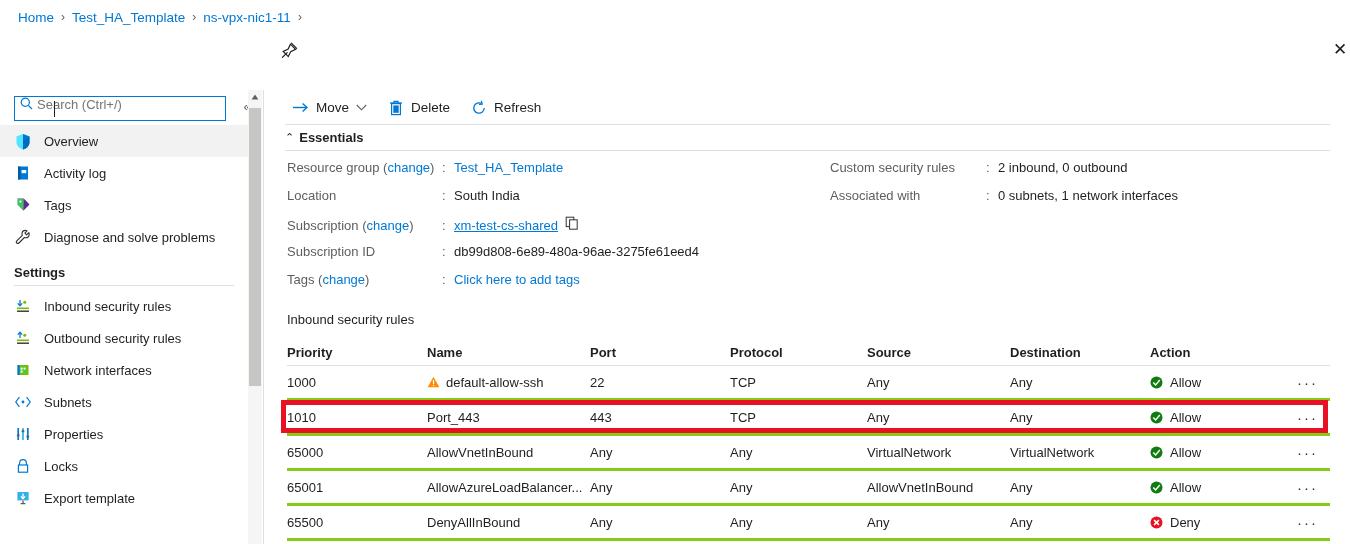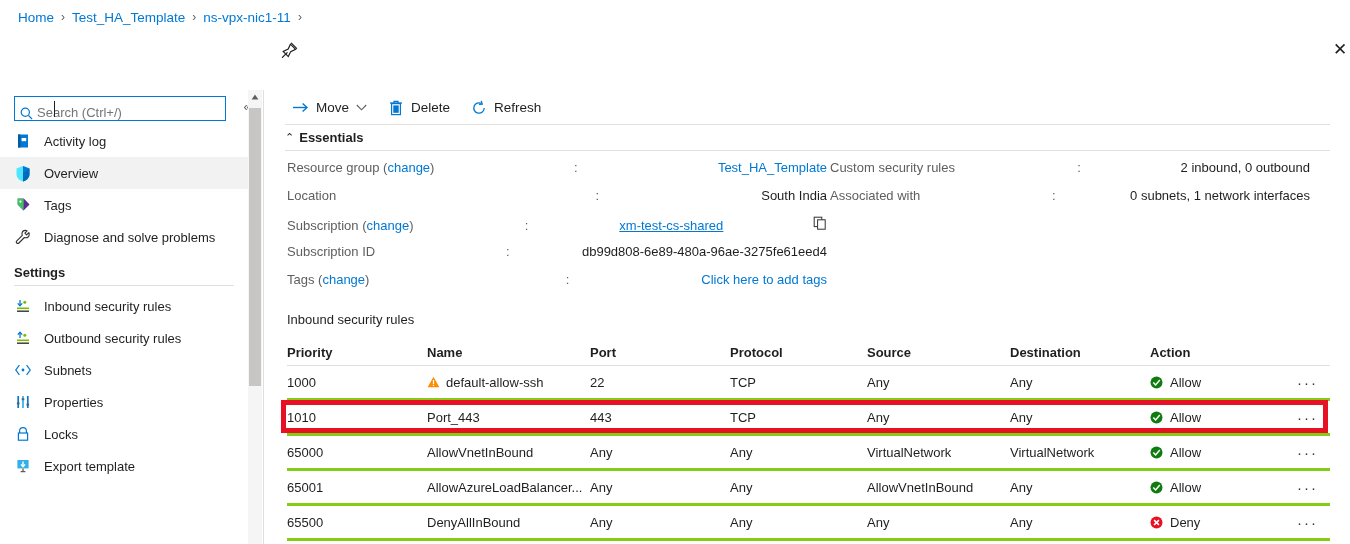--- a/index.html
+++ b/index.html
@@ -20,21 +20,21 @@
   
   .title-row{position:absolute;left:14px;top:34px;display:flex;align-items:flex-start;}
   .res-icon{width:28px;height:30px;margin-right:9px;margin-top:3px;flex:none;}
   .title-text .h1{font-size:23px;font-weight:600;color:#201f1e;line-height:27px;letter-spacing:-0.2px;}
   .title-text .sub{font-size:12px;color:#605e5c;margin-top:2px;}
   .pin-btn{position:absolute;left:278px;top:40px;width:22px;height:22px;cursor:pointer;}
   .close-btn{position:absolute;right:13px;top:36px;width:26px;height:26px;display:flex;align-items:center;justify-content:center;cursor:pointer;color:#201f1e;font-size:17px;line-height:1;}
 
   
   .leftnav{position:absolute;left:0;top:90px;width:262px;height:454px;background:#fff;}
-  .search-wrap{position:absolute;left:14px;top:6px;width:212px;height:25px;border:1px solid #0078d4;box-sizing:border-box;display:flex;align-items:flex-end;background:#fff;}
+  .search-wrap{position:absolute;left:14px;top:6px;width:212px;height:25px;border:1px solid #0078d4;box-sizing:border-box;display:flex;align-items:flex-start;background:#fff;}
   .search-wrap svg{margin-left:5px;flex:none;}
   .search-input{border:0;outline:0;font-family:inherit;font-size:13px;color:#201f1e;background:transparent;width:160px;margin-left:4px;padding:0;}
   .search-caret{position:absolute;left:39px;top:4px;width:1px;height:16px;background:#201f1e;}
   .collapse-btn{position:absolute;left:238px;top:8px;width:18px;height:18px;cursor:pointer;color:#605e5c;font-size:13px;line-height:18px;text-align:center;}
 
   .navlist{position:absolute;left:0;top:35px;width:248px;}
   .navitem{display:flex;align-items:center;height:32px;padding-left:14px;box-sizing:border-box;cursor:pointer;font-size:13px;color:#201f1e;}
   .navitem.sel{background:#f2f2f2;}
   .navicon{width:18px;height:18px;margin-right:12px;flex:none;display:flex;align-items:center;justify-content:center;}
   .navgroup{padding:12px 0 3px 14px;font-size:13px;font-weight:600;color:#201f1e;}
@@ -57,21 +57,21 @@
 
   
   .essentials-hdr{position:absolute;left:285px;top:130px;display:flex;align-items:center;cursor:pointer;}
   .essentials-hdr .caret{margin-right:5px;color:#201f1e;font-size:11px;line-height:11px;}
   .essentials-hdr .lbl{font-size:13px;font-weight:600;color:#201f1e;}
   .ess-rule{position:absolute;left:285px;top:150px;width:1045px;height:1px;background:#e1dfdd;}
 
   .ess-col{position:absolute;font-size:13px;}
   .ess-left{left:287px;top:160px;width:540px;}
   .ess-right{left:830px;top:160px;width:480px;}
-  .ess-row{display:flex;align-items:baseline;height:28px;justify-content:space-between;}
+  .ess-row{display:flex;align-items:baseline;height:28px;}
   .ess-key{color:#605e5c;flex:none;}
   .ess-left .ess-key{width:155px;}
   .ess-right .ess-key{width:75px;}
   .ess-colon{color:#605e5c;width:12px;flex:none;}
   .ess-val{color:#201f1e;}
   .lnk{color:#0078d4;cursor:pointer;}
   .lnk-u{color:#0078d4;cursor:pointer;text-decoration:underline;}
   .copy-ic{display:inline-block;margin-left:7px;vertical-align:-2px;cursor:pointer;}
 
   
@@ -129,40 +129,40 @@
         <line x1="8.4" y1="8.4" x2="12" y2="12" stroke="#0078d4" stroke-width="1.2"></line>
       </svg>
       <div class="search-caret"></div>
       <input class="search-input" type="text" placeholder="Search (Ctrl+/)" style="">
     </div>
 
     <div class="collapse-btn">«</div>
 
     <div class="navlist">
 
-      <div class="navitem">
-        <span class="navicon">
-          <svg width="16" height="16" viewBox="0 0 16 16">
-            <rect x="3" y="1.5" width="10" height="13" fill="#0078d4"></rect>
-            <rect x="3" y="1.5" width="2.4" height="13" fill="#005ba1"></rect>
-            <rect x="6.6" y="5" width="4.6" height="3.2" fill="#ffffff"></rect>
-          </svg>
-        </span>
-        <span>Activity log</span>
-      </div>
-
       <div class="navitem sel">
         <span class="navicon">
           <svg width="16" height="17" viewBox="0 0 16 17">
             <path d="M8 1 L14.5 3.4 V9 C14.5 13 11.5 15.5 8 16.6 C4.5 15.5 1.5 13 1.5 9 V3.4 Z" fill="#50e6ff"></path>
             <path d="M8 1 L14.5 3.4 V9 C14.5 13 11.5 15.5 8 16.6 Z" fill="#0078d4"></path>
             <path d="M8 8.8 L14.5 3.4 V9 C14.5 13 11.5 15.5 8 16.6 Z" fill="#005ba1" opacity="0.5"></path>
           </svg>
         </span>
         <span>Overview</span>
+      </div>
+
+      <div class="navitem">
+        <span class="navicon">
+          <svg width="16" height="16" viewBox="0 0 16 16">
+            <rect x="3" y="1.5" width="10" height="13" fill="#0078d4"></rect>
+            <rect x="3" y="1.5" width="2.4" height="13" fill="#005ba1"></rect>
+            <rect x="6.6" y="5" width="4.6" height="3.2" fill="#ffffff"></rect>
+          </svg>
+        </span>
+        <span>Activity log</span>
       </div>
 
 
       <div class="navitem">
         <span class="navicon">
           <svg width="16" height="16" viewBox="0 0 16 16">
             <path d="M8.6 1.6 L14.4 7.4 L8.4 13.4 L2.6 7.6 L2.6 1.6 Z" fill="#8661c5"></path>
             <path d="M8.6 1.6 L14.4 7.4 L8.4 13.4 Z" fill="#5b2d90"></path>
             <path d="M2.6 1.6 L8.6 1.6 L8.4 13.4 L2.6 7.6 Z" fill="#32d24d" opacity="0.85"></path>
             <circle cx="5.4" cy="4.6" r="1.1" fill="#ffffff"></circle>
@@ -202,20 +202,33 @@
             <line x1="5" y1="8" x2="5" y2="2.4" stroke="#0078d4" stroke-width="1.3"></line>
             <path d="M2.8 4.6 L5 2.2 L7.2 4.6" fill="none" stroke="#0078d4" stroke-width="1.3"></path>
             <line x1="2" y1="10.3" x2="14" y2="10.3" stroke="#7fba00" stroke-width="1.6"></line>
             <line x1="2" y1="13.2" x2="14" y2="13.2" stroke="#323130" stroke-width="1.4"></line>
             <circle cx="9.8" cy="5.3" r="1.5" fill="#7fba00"></circle>
           </svg>
         </span>
         <span>Outbound security rules</span>
       </div>
 
+      <div class="navitem">
+        <span class="navicon">
+          <svg width="16" height="16" viewBox="0 0 16 16">
+            <rect x="2.5" y="3" width="11" height="10" fill="#7fba00"></rect>
+            <rect x="4.2" y="4.6" width="7.6" height="6.8" fill="#32d24d" opacity="0.7"></rect>
+            <rect x="2.5" y="3" width="2.2" height="10" fill="#0078d4"></rect>
+            <rect x="5.6" y="5.6" width="2" height="2" fill="#ffffff"></rect>
+            <rect x="8.6" y="5.6" width="2" height="2" fill="#ffffff"></rect>
+            <rect x="5.6" y="8.6" width="2" height="2" fill="#ffffff"></rect>
+          </svg>
+        </span>
+        <span>Network interfaces</span>
+      </div>
 
       <div class="navitem">
         <span class="navicon">
           <svg width="18" height="14" viewBox="0 0 18 14">
             <path d="M5.4 2.2 L1.8 7 L5.4 11.8" fill="none" stroke="#0078d4" stroke-width="1.2"></path>
             <path d="M12.6 2.2 L16.2 7 L12.6 11.8" fill="none" stroke="#0078d4" stroke-width="1.2"></path>
             <circle cx="9" cy="7" r="1.4" fill="#0078d4"></circle>
           </svg>
         </span>
         <span>Subnets</span>

